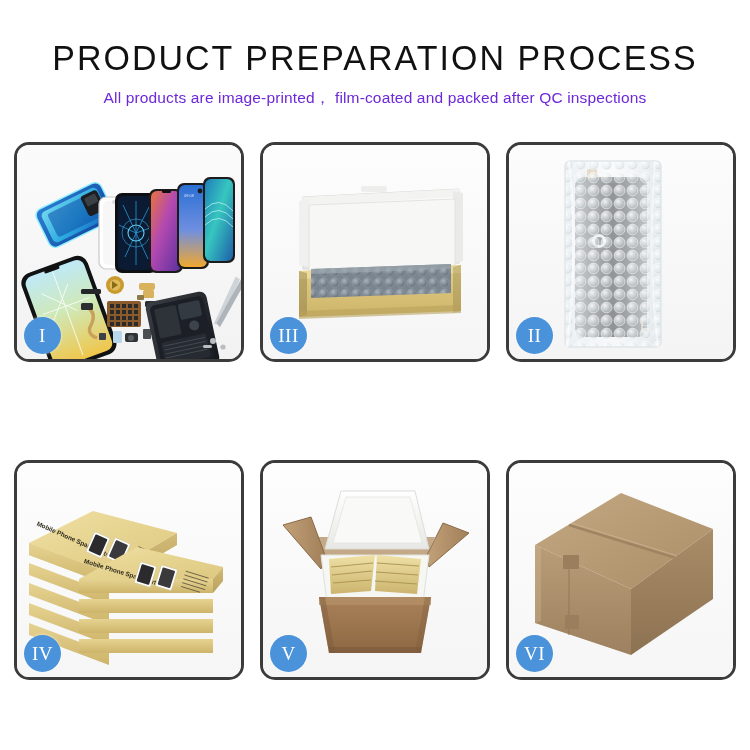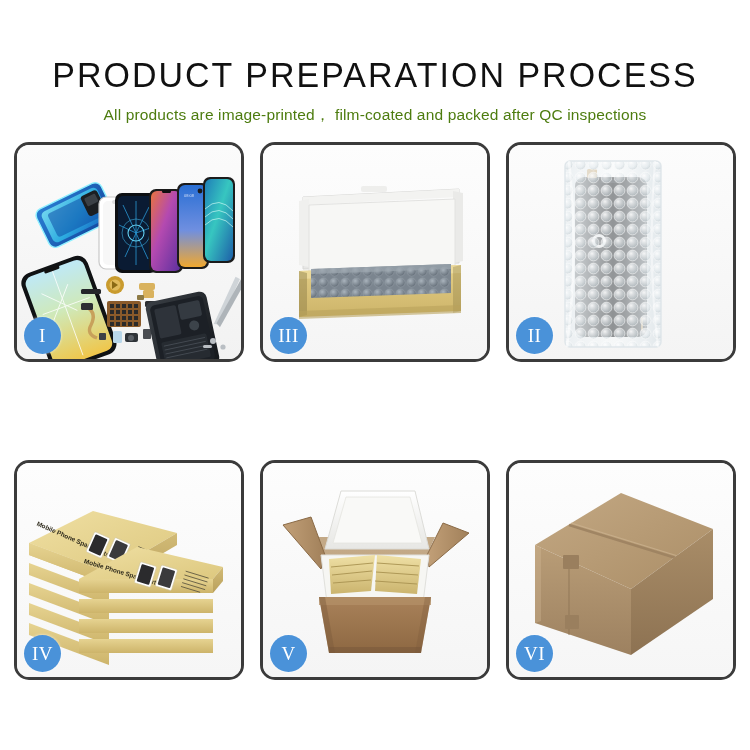--- a/index.html
+++ b/index.html
@@ -12,38 +12,38 @@
     height: 750px;
     font-family: "Liberation Sans", sans-serif;
     color: #1a1a1a;
     overflow: hidden;
     position: relative;
   }
 
   
   .header {
     width: 750px;
-    padding-top: 57px;
+    padding-top: 40px;
     text-align: center;
   }
   .header-title {
     font-size: 35px;
     font-weight: 500;
     letter-spacing: 2.1px;
     color: #111111;
     line-height: 1.05;
     white-space: nowrap;
     transform: scaleX(0.97);
   }
   .header-subtitle {
     margin-top: 11px;
     font-size: 15.5px;
     font-weight: 400;
     letter-spacing: 0.15px;
-    color: #4d7c0f;
+    color: #6d28d9;
     white-space: nowrap;
   }
 
   
   .grid {
     position: absolute;
     left: 14px;
     top: 142px;
     width: 723px;
     display: grid;

